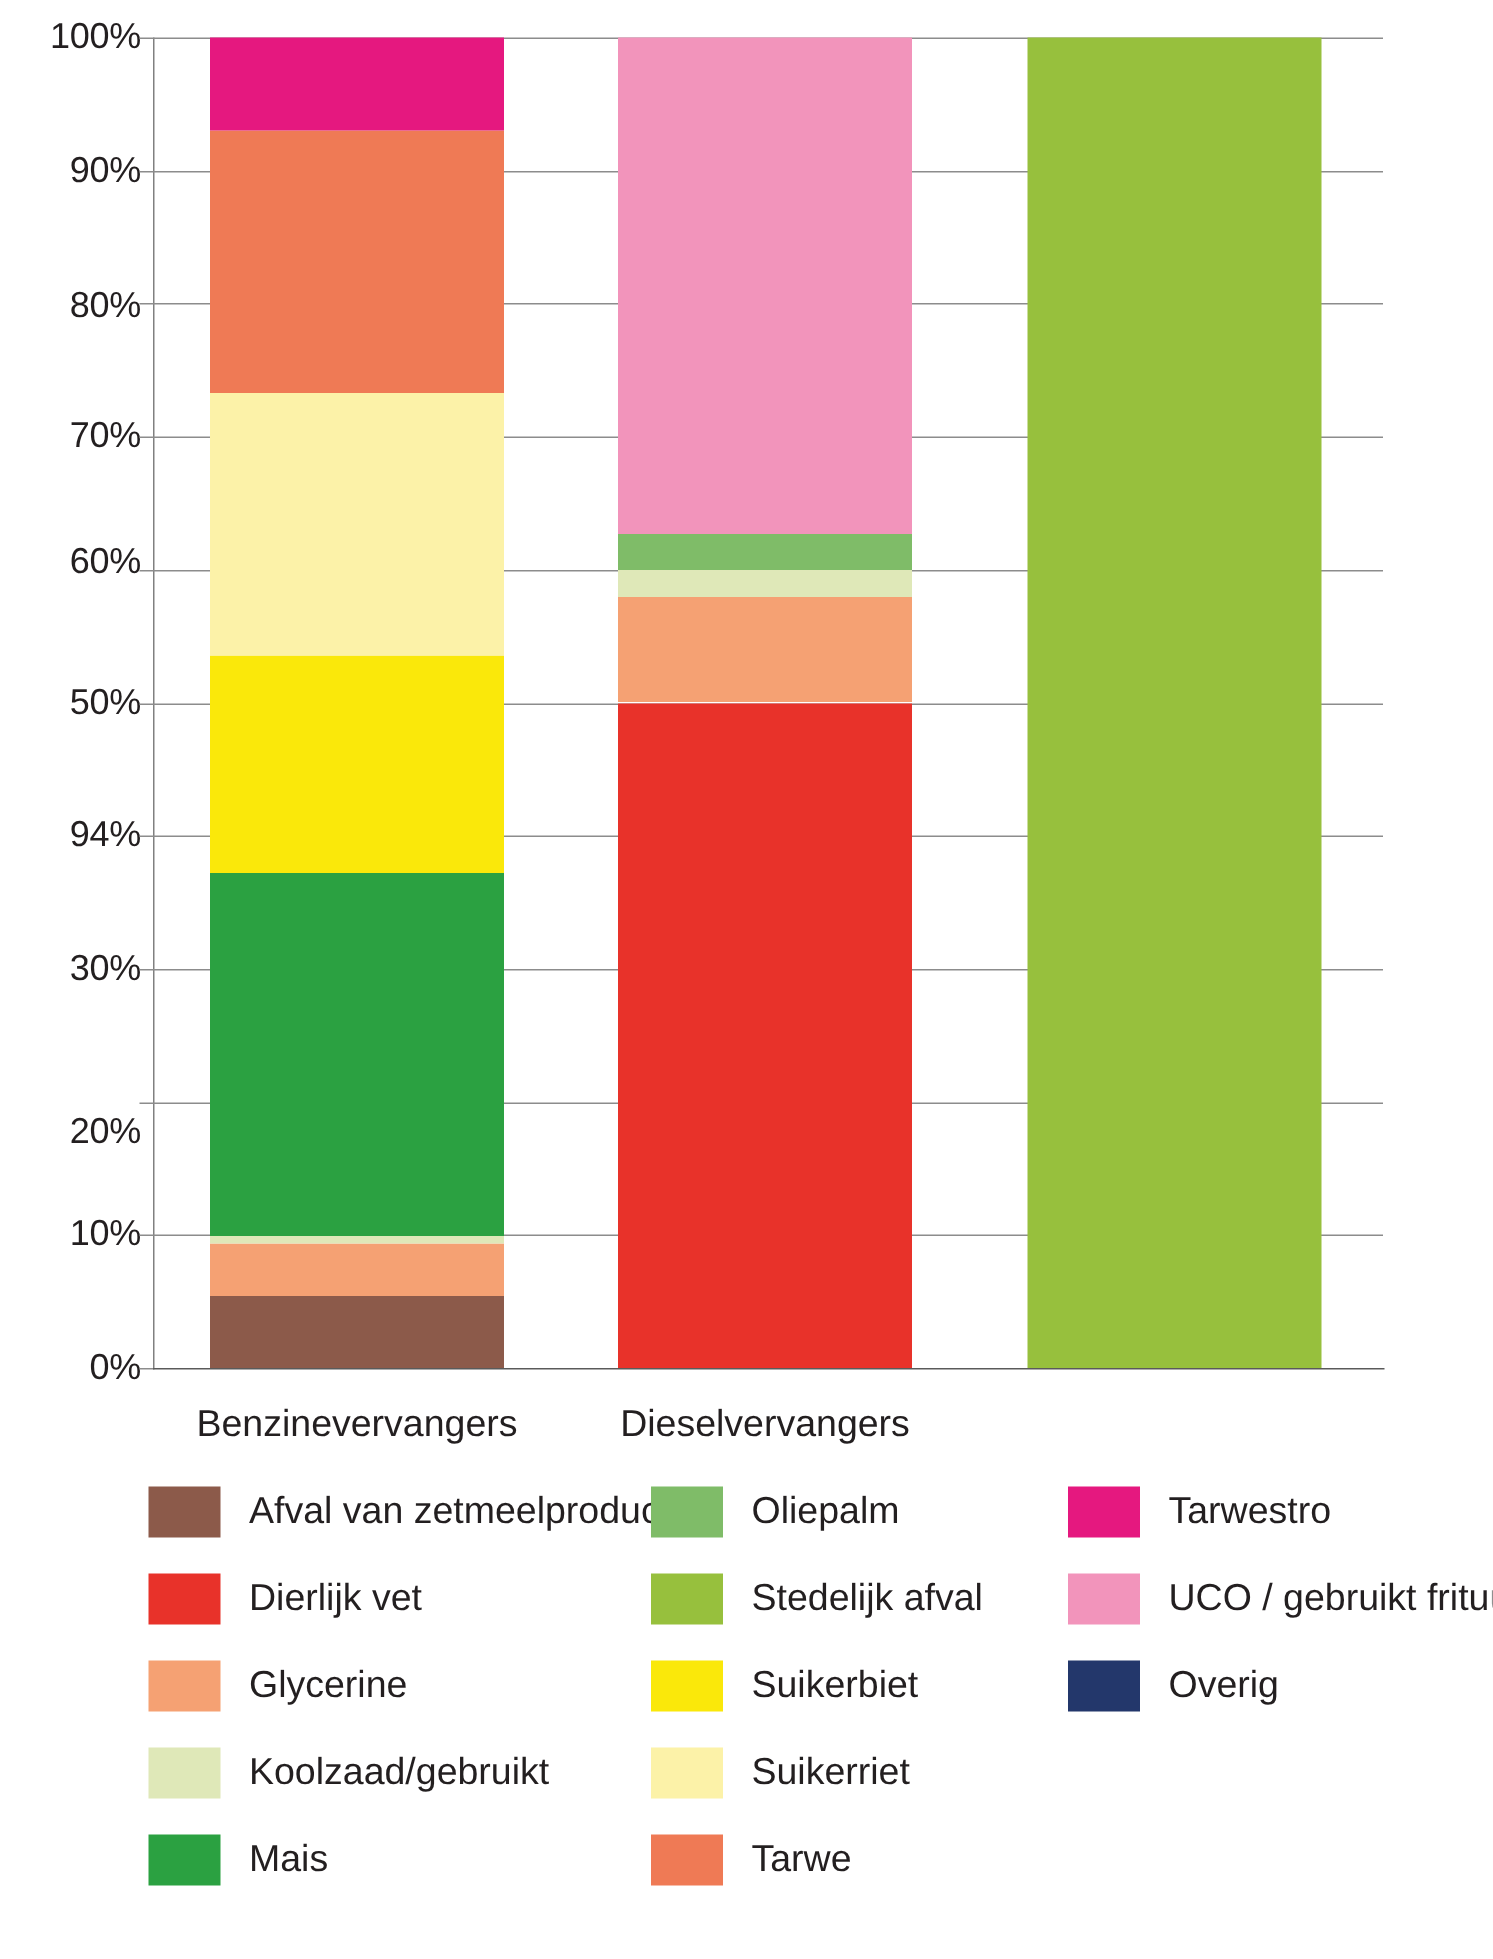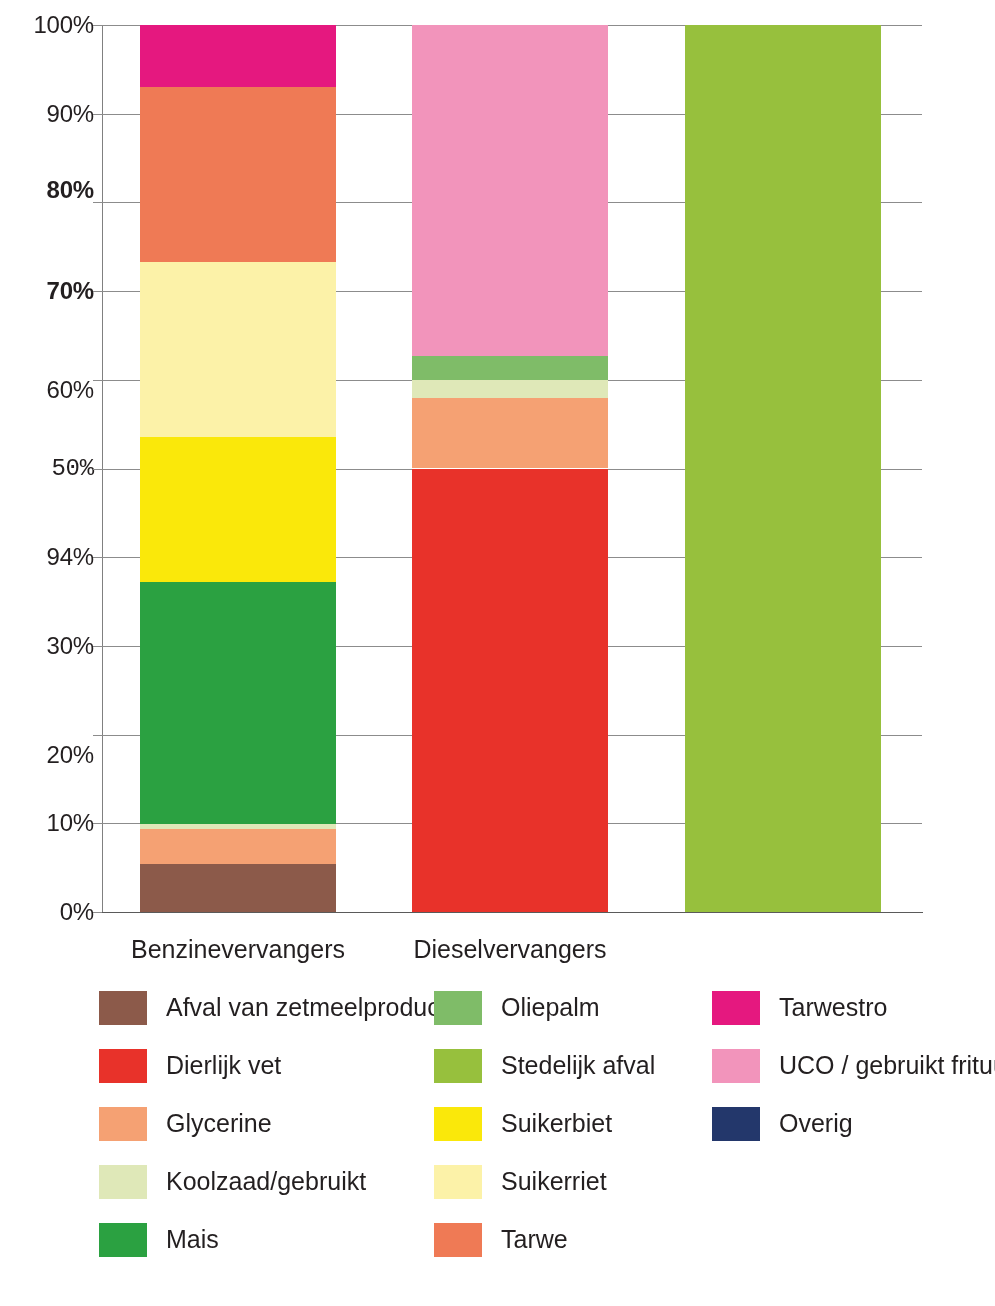--- a/index.html
+++ b/index.html
@@ -46,24 +46,24 @@
   }
 </style>
 </head>
 <body>
 
 <div id="chart-root">
 
   <div class="ytick-wrap">
       <div class="ytick" style="top: -12px;">100%</div>
       <div class="ytick" style="top: 76.7px;">90%</div>
-      <div class="ytick" style="top: 153px; font-weight: bold;">80%</div>
-      <div class="ytick" style="top: 254.1px; font-weight: bold;">70%</div>
-      <div class="ytick" style="top: 353px;">60%</div>
-      <div class="ytick" style="top: 431.5px; font-family: Liberation Mono, monospace;">50%</div>
+      <div class="ytick" style="top: 167px;">80%</div>
+      <div class="ytick" style="top: 254.1px;">70%</div>
+      <div class="ytick" style="top: 338px;">60%</div>
+      <div class="ytick" style="top: 431.5px;">50%</div>
       <div class="ytick" style="top: 520.2px;">94%</div>
       <div class="ytick" style="top: 608.9px;">30%</div>
       <div class="ytick" style="top: 697.6px; margin-top: 20px;">20%</div>
       <div class="ytick" style="top: 786.3px;">10%</div>
       <div class="ytick" style="top: 875px;">0%</div>
     </div>
   <div class="axis-left"></div>
 
   <div class="plot-area">
 

